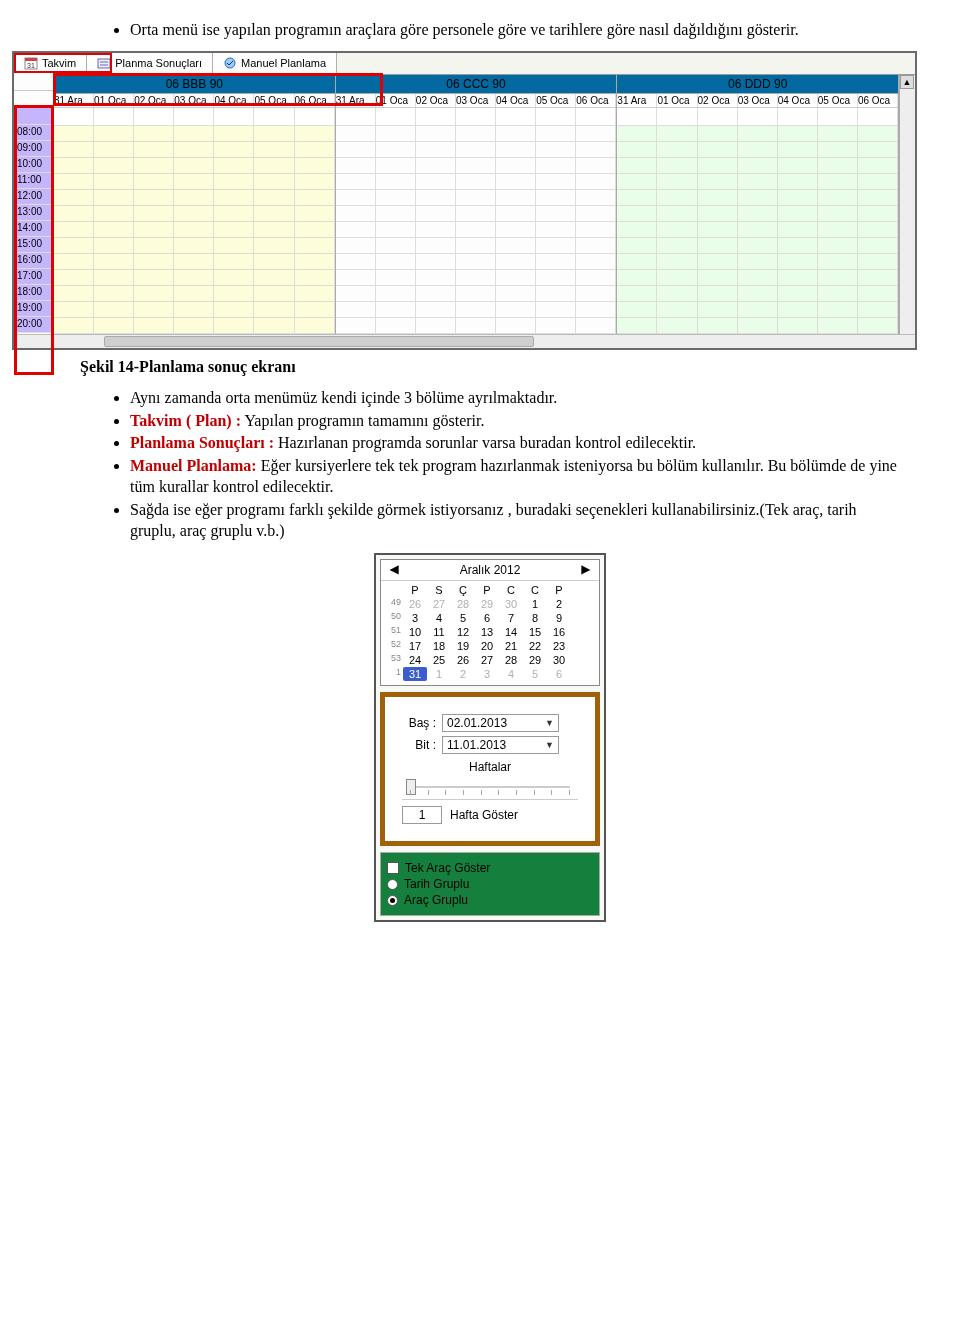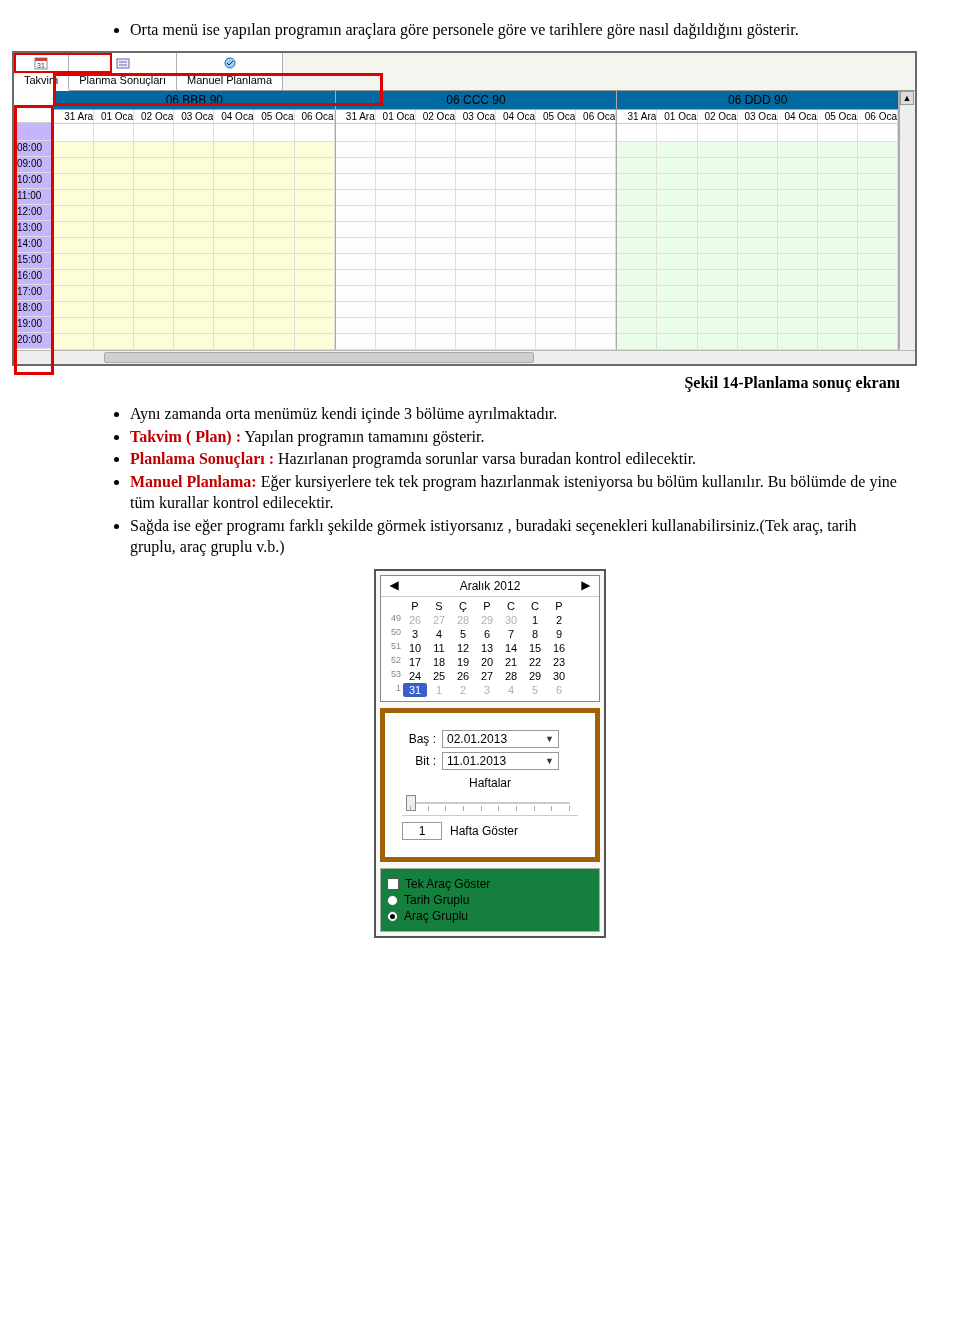--- a/index.html
+++ b/index.html
@@ -6,49 +6,49 @@
   body { font-family: "Times New Roman", serif; font-size: 16px; background: #fff; width: 960px; color: #000; }
   .page { padding: 20px 60px 30px 80px; }
   ul.bullet-list { list-style: disc; padding-left: 50px; margin: 0 0 10px 0; }
   ul.bullet-list li { margin-bottom: 2px; line-height: 1.3; }
   .bold { font-weight: bold; }
   .red { color: #c00000; }
 
   
   .screenshot1 { border: 2px solid #6a6a6a; background: #fdfdfd; width: 905px; margin: 8px 0 8px -68px; position: relative; font-family: Tahoma, sans-serif; font-size: 11px; }
   .tabs { display: flex; border-bottom: 1px solid #9a9a9a; background: #f5f5f0; }
-  .tab { display: flex; align-items: center; gap: 4px; padding: 3px 10px; border-right: 1px solid #b0b0b0; background: #fefefe; cursor: pointer; flex-direction: column; }
+  .tab { display: flex; align-items: center; gap: 4px; padding: 3px 10px; border-right: 1px solid #b0b0b0; background: #fefefe; cursor: pointer; }
   .tab-icon { width: 14px; height: 14px; display: inline-flex; align-items: center; justify-content: center; }
   .tab-active { background: #fff; border-bottom: 2px solid #fff; margin-bottom: -1px; }
   .redbox-tabs { position: absolute; border: 2px solid #e00000; left: 0; top: 0; width: 98px; height: 20px; pointer-events: none; }
   .grid-area { display: flex; }
   .time-col { width: 40px; border-right: 1px solid #ccc; }
   .car-sections { flex: 1; display: flex; }
   .car-section { flex: 1; border-right: 1px solid #aaa; }
   .car-header { text-align: center; font-size: 12px; padding: 2px 0; border-bottom: 1px solid #aaa; background: #0369a1; }
   .date-row { display: flex; border-bottom: 1px solid #ccc; }
-  .date-cell { flex: 1; font-size: 10px; text-align: right; padding: 1px 0; border-right: 1px solid #ddd; white-space: nowrap; overflow: hidden; }
+  .date-cell { flex: 1; font-size: 10px; text-align: left; padding: 1px 0; border-right: 1px solid #ddd; white-space: nowrap; overflow: hidden; }
   .time-cell { font-size: 10px; padding: 1px 3px; border-bottom: 1px solid #ddd; height: 16px; background: #c4b5fd; }
   .blank-header { height: 16px; border-bottom: 1px solid #ccc; }
   .grid-row { display: flex; height: 16px; }
   .grid-row > div { flex: 1; border-right: 1px solid #ddd; border-bottom: 1px solid #ddd; }
   .car-section.sec1 .grid-row > div { background: #fdfdda; }
   .car-section.sec2 .grid-row > div { background: #fdfdfd; }
   .car-section.sec3 .grid-row > div { background: #eafde8; }
   .spacer-row { height: 18px; }
   .spacer-row .time-cell, .spacer-row .grid-row { height: 18px; }
   .scroll-hint { width: 16px; background: #eee; border-left: 1px solid #aaa; }
   .hscroll { height: 14px; background: #eee; border-top: 1px solid #bbb; position: relative; }
   .hthumb { position: absolute; left: 90px; top: 1px; width: 430px; height: 11px; background: #cfcfcf; border: 1px solid #aaa; border-radius: 2px; }
   .redbox-main { position: absolute; border: 3px solid #e00000; pointer-events: none; }
   .rb-time { left: 0; top: 52px; width: 40px; height: 270px; }
   .rb-head1 { left: 39px; top: 20px; width: 330px; height: 33px; }
   .sbtn { width: 14px; height: 14px; background: #ddd; border: 1px solid #999; display: flex; align-items: center; justify-content: center; font-size: 9px; }
 
-  .caption { text-align: right; font-weight: bold; margin: 8px 0 12px 0; }
+  .caption { text-align: left; font-weight: bold; margin: 8px 0 12px 0; }
 
   
   .options-panel { border: 2px solid #555; width: 232px; margin: 12px auto 8px auto; font-family: Tahoma, sans-serif; font-size: 12px; background: #f8f8f5; padding: 4px; }
   .cal-box { border: 1px solid #888; background: #fff; margin-bottom: 6px; }
   .cal-head { display: flex; justify-content: space-between; align-items: center; padding: 3px 6px; border-bottom: 1px solid #ccc; }
   .cal-nav { width: 14px; height: 14px; cursor: pointer; text-align: center; font-size: 12px; line-height: 12px; }
   .cal-grid { padding: 2px 4px 4px 4px; }
   .cal-row { display: flex; }
   .cal-week { width: 18px; font-size: 9px; color: #888; text-align: right; padding-right: 2px; }
   .cal-day { width: 24px; text-align: center; font-size: 11px; padding: 1px 0; }

